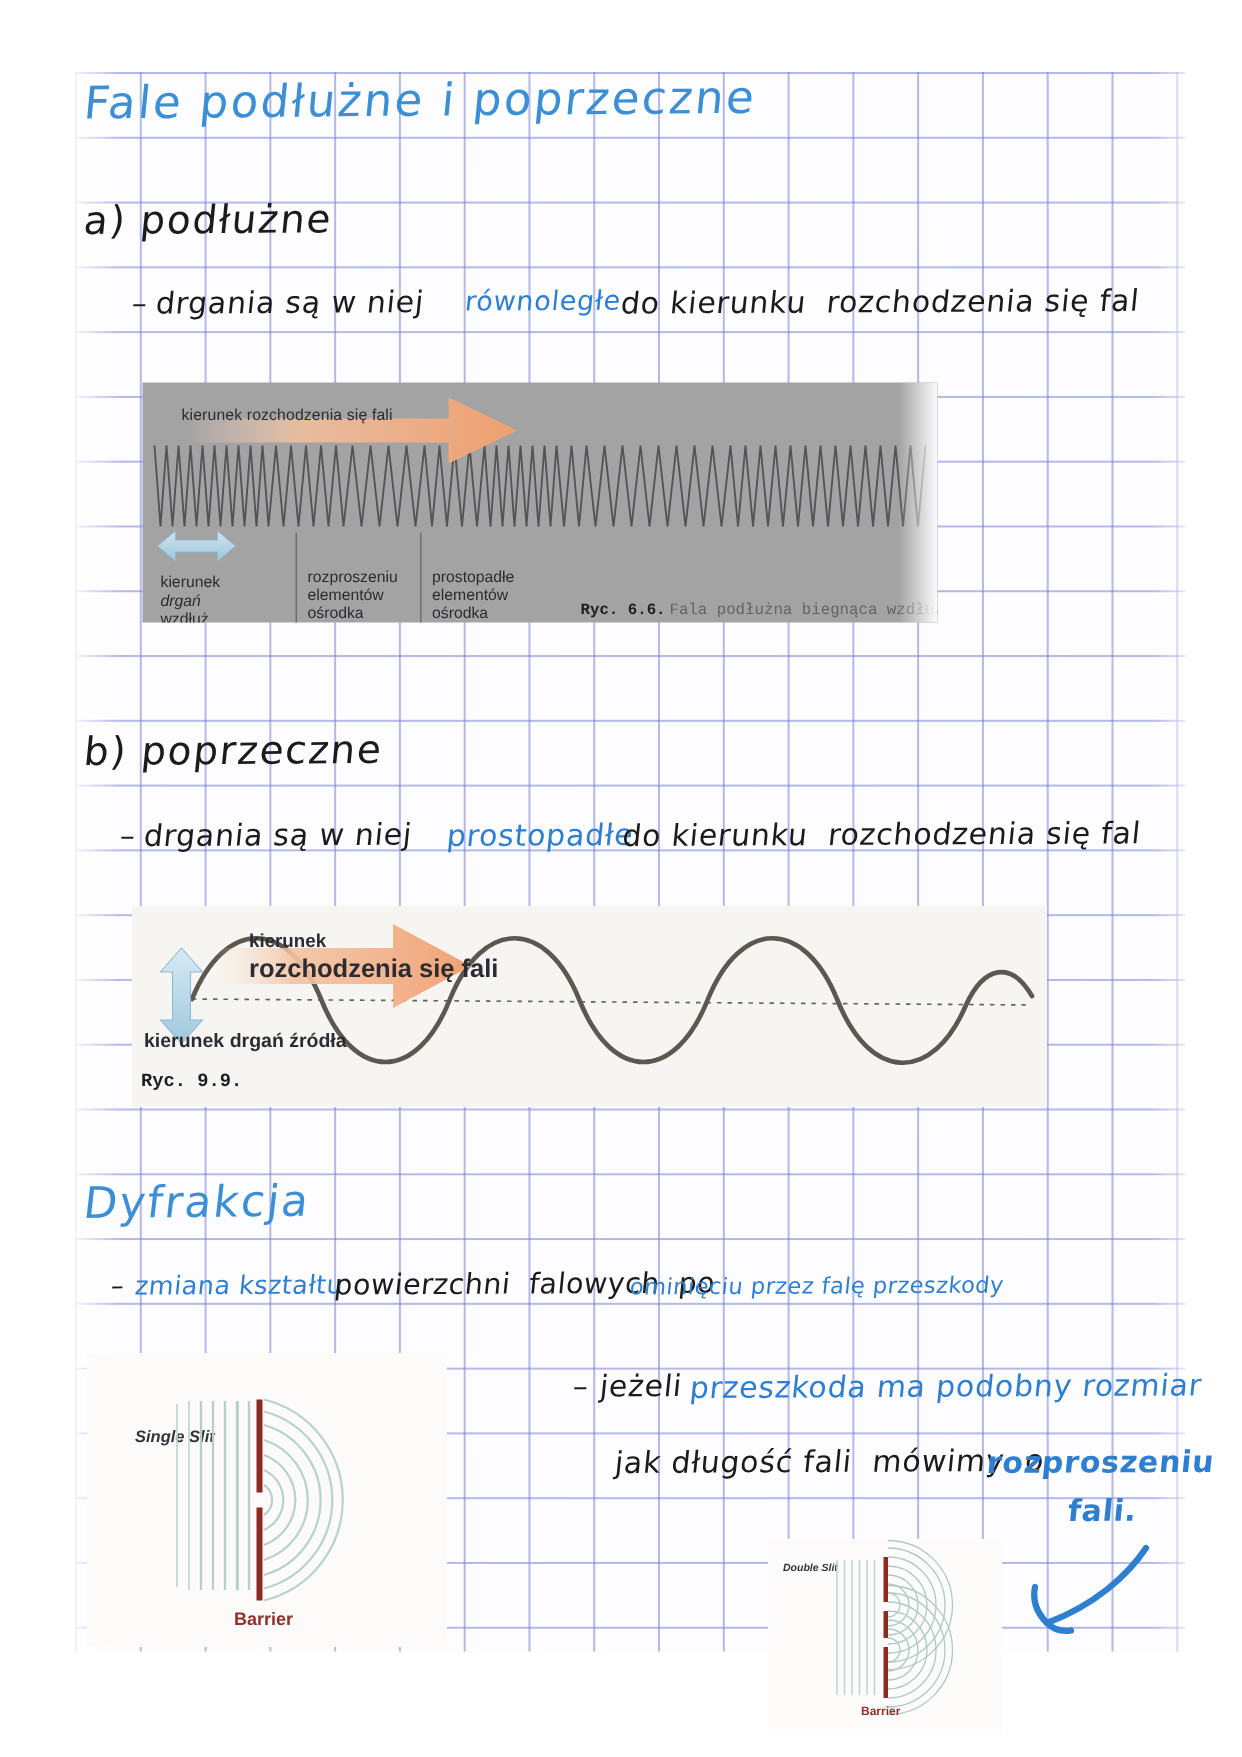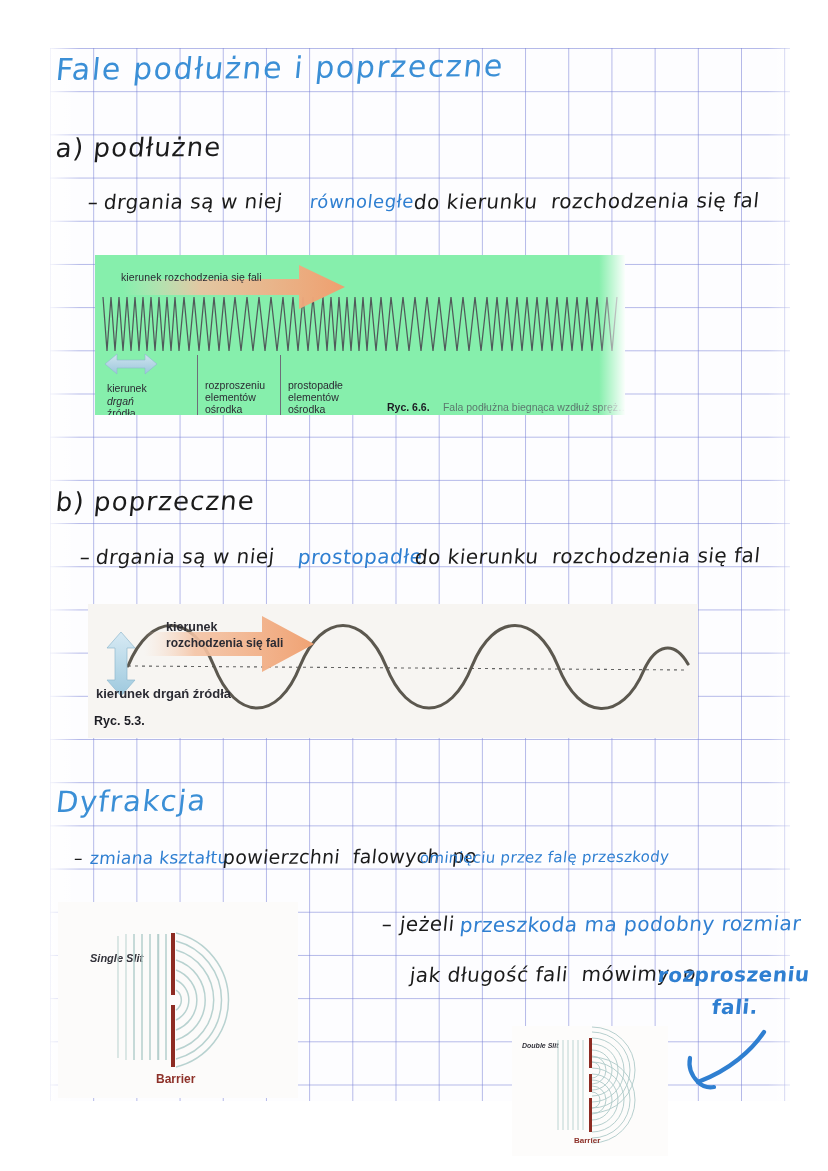--- a/index.html
+++ b/index.html
@@ -63,36 +63,36 @@
   }
   .small-line{
     font-size:17px;letter-spacing:.3px;
     transform:skewX(-6deg) rotate(-.3deg);
   }
   .bold-blue{font-weight:700;}
 
   
   .figure{
     position:absolute;
-    background:#86efac;
+    background:#a3a3a3;
     overflow:hidden;
   }
   .fig-fade-r::after{
     content:"";position:absolute;top:0;right:0;bottom:0;width:26px;
     background:linear-gradient(to right, rgba(251,250,248,0), rgba(255,255,255,.96));
   }
   .fig-label{
     position:absolute;
     font-family:"Liberation Sans", sans-serif;
     color:#2b2b33;
     white-space:pre;
   }
   .fig-cap{
     position:absolute;
-    font-family:Liberation Sans, sans-serif;
+    font-family:Liberation Mono, monospace;
     color:#1d1d24;
     white-space:pre;
   }
 
   .tick{position:absolute;background:#6d6d78;width:1px;}
 
   .slitfig{
     position:absolute;
     background:#fcfbfa;
     overflow:hidden;
@@ -163,21 +163,21 @@
       <linearGradient id="bg1" x1="0" y1="0" x2="0" y2="1">
         <stop offset="0%" stop-color="#cfe4ef"></stop>
         <stop offset="100%" stop-color="#9cc6dc"></stop>
       </linearGradient>
     </defs>
     <path d="M2,13 L14,3 L14,9 L42,9 L42,3 L54,13 L42,23 L42,17 L14,17 L14,23 Z" fill="url(#bg1)" stroke="#8fb9cf" stroke-width=".6"></path>
   </svg>
 
   <div class="fig-label" style="left:12px; top:128px; font-size:10.5px; line-height:11.5px;">kierunek</div>
   <div class="fig-label" style="left:12px; top:140px; font-size:10.5px;font-style:italic;">drgań</div>
-  <div class="fig-label" style="left:12px; top:152px; font-size:10.5px;">źródła</div>
+  <div class="fig-label" style="left:12px; top:152px; font-size:10.5px;">wzdłuż</div>
 
   <div class="tick" style="left:102px; top:100px; height:62px;"></div>
   <div class="fig-label" style="left:110px; top:124px; font-size:10.5px;">rozproszeniu</div>
   <div class="fig-label" style="left:110px; top:136px; font-size:10.5px;">elementów</div>
   <div class="fig-label" style="left:110px; top:148px; font-size:10.5px;">ośrodka</div>
 
   <div class="tick" style="left:185px; top:100px; height:62px;"></div>
   <div class="fig-label" style="left:193px; top:124px; font-size:10.5px;">prostopadłe</div>
   <div class="fig-label" style="left:193px; top:136px; font-size:10.5px;">elementów</div>
   <div class="fig-label" style="left:193px; top:148px; font-size:10.5px;">ośrodka</div>
@@ -212,35 +212,35 @@
       <linearGradient id="og2" x1="0" y1="0" x2="1" y2="0">
         <stop offset="0%" stop-color="#f8dcc8" stop-opacity="0"></stop>
         <stop offset="30%" stop-color="#f4c3a4" stop-opacity=".9"></stop>
         <stop offset="100%" stop-color="#f0a273"></stop>
       </linearGradient>
     </defs>
     <path d="M6,20 L124,20 L124,4 L176,32 L124,60 L124,44 L6,44 Z" fill="url(#og2)"></path>
   </svg>
 
   <div class="fig-label" style="left:78px; top:16px; font-size:12.5px; font-weight:700;">kierunek</div>
-  <div class="fig-label" style="left:78px; top:32px; font-size:12px; font-weight:700;">rozchodzenia się fali</div>
+  <div class="fig-label" style="left:78px; top:32px; font-size:17px; font-weight:700;">rozchodzenia się fali</div>
 
   <svg width="34" height="68" viewBox="0 0 34 68" style="position:absolute;left:16px;top:26px;">
     <defs>
       <linearGradient id="bg2" x1="0" y1="0" x2="0" y2="1">
         <stop offset="0%" stop-color="#d7eaf4"></stop>
         <stop offset="100%" stop-color="#9ec9de"></stop>
       </linearGradient>
     </defs>
     <path d="M17,2 L31,18 L23,18 L23,50 L31,50 L17,66 L3,50 L11,50 L11,18 L3,18 Z" fill="url(#bg2)" stroke="#8fb9cf" stroke-width=".7"></path>
   </svg>
 
   <div class="fig-label" style="left:8px; top:82px; font-size:13px; font-weight:700;">kierunek drgań źródła</div>
 
-  <div class="fig-cap" style="left:6px; top:110px; font-size:12.5px; font-weight:700;">Ryc. 5.3.</div>
+  <div class="fig-cap" style="left:6px; top:110px; font-size:12.5px; font-weight:700;">Ryc. 9.9.</div>
 </div>
 
 <div class="hw head-blue" style="left:56px; top:785px;">Dyfrakcja</div>
 
 <div>
   <div class="hw small-line" style="left:74px; top:848px;">–</div>
   <div class="hw small-line blue" style="left:90px; top:848px;">zmiana kształtu</div>
   <div class="hw small-line" style="left:223px; top:846px; font-size:19px;">powierzchni  falowych  po</div>
   <div class="hw small-line blue" style="left:420px; top:849px; font-size:15px;">ominięciu przez falę przeszkody</div>
 </div>

